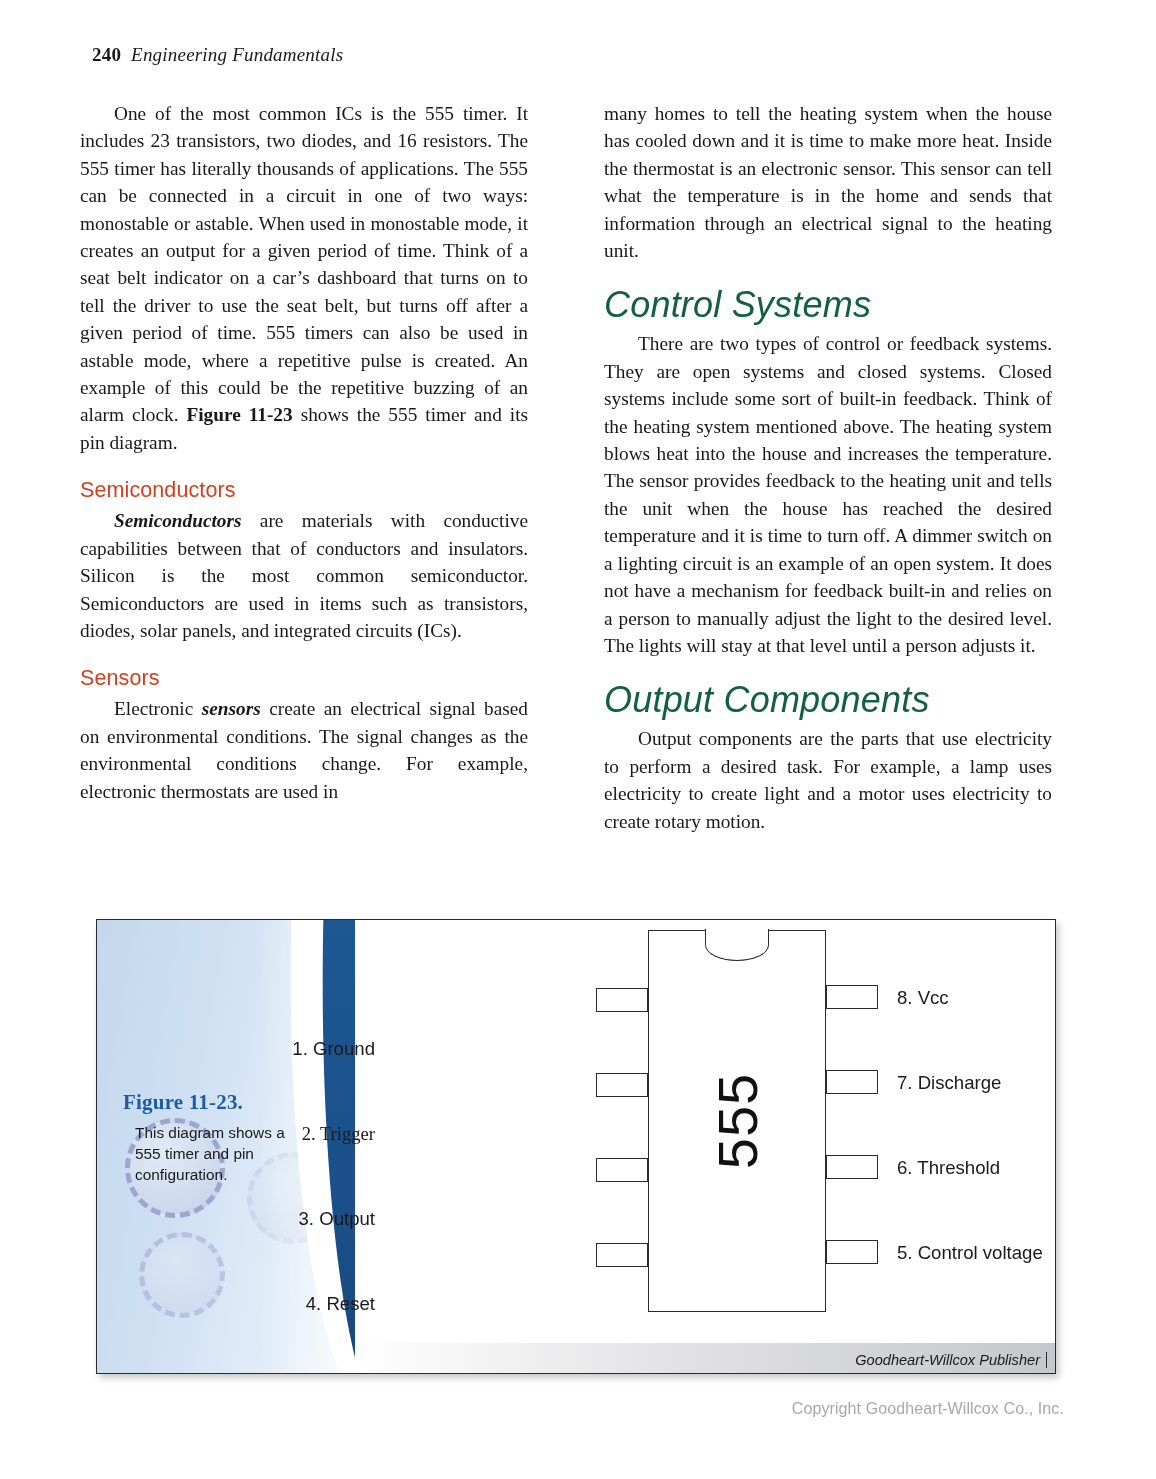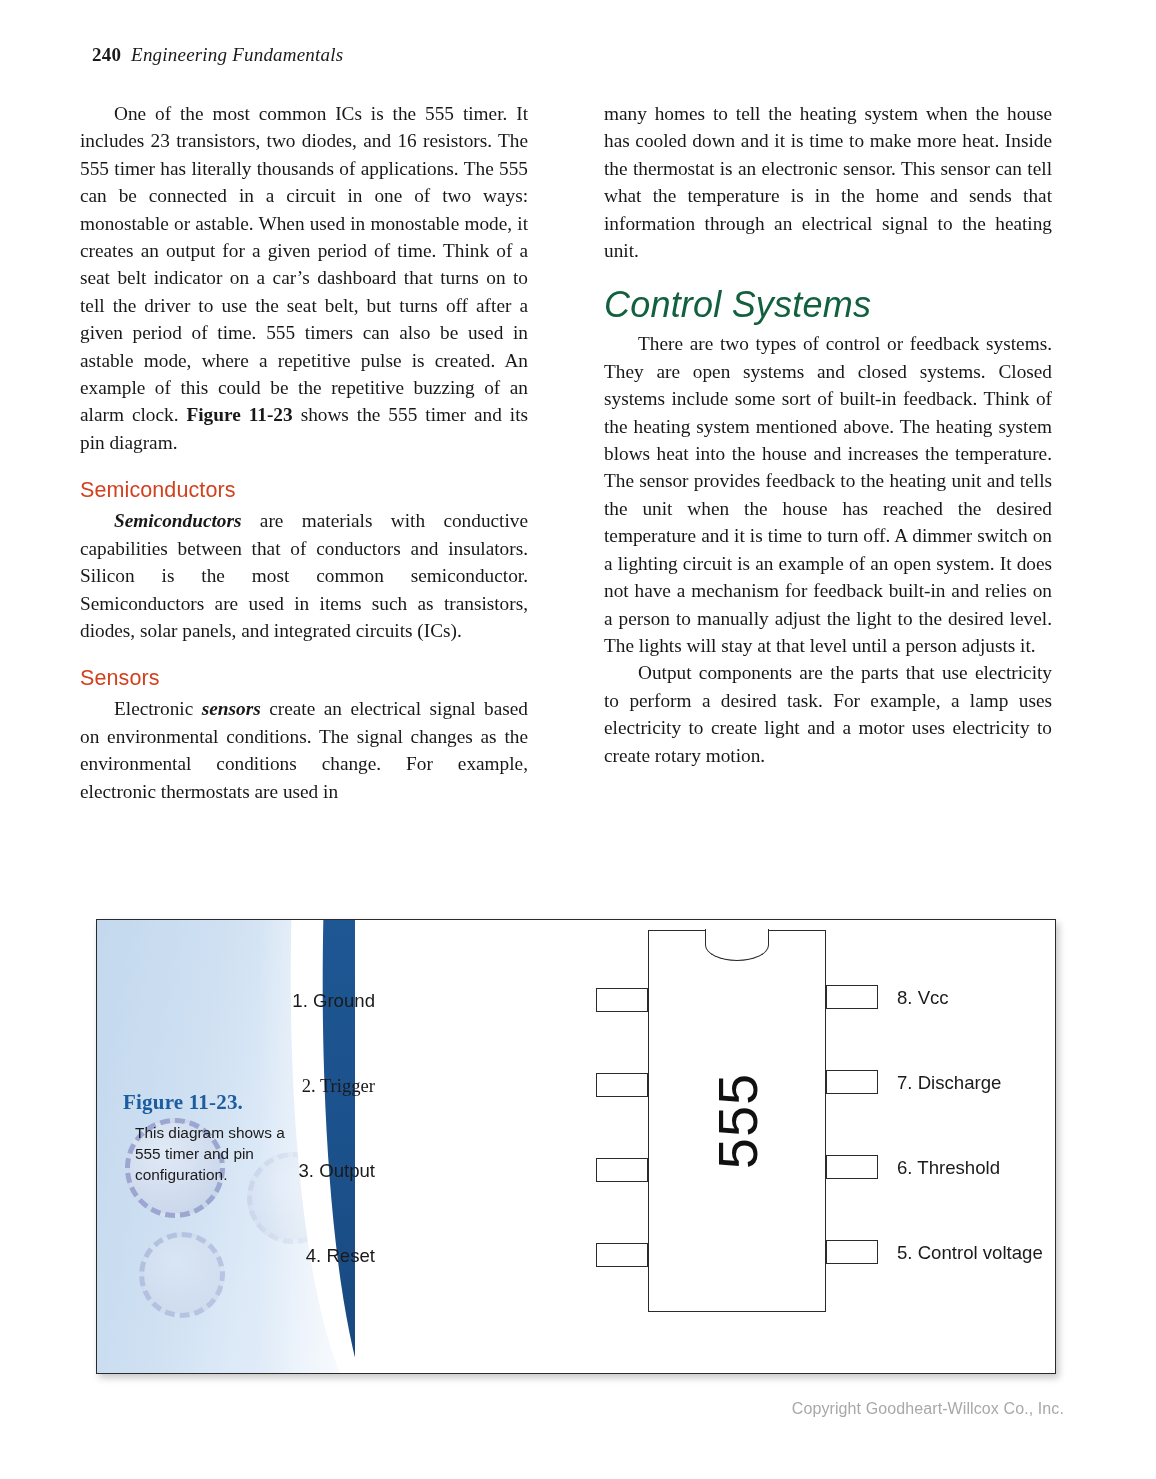--- a/index.html
+++ b/index.html
@@ -222,21 +222,21 @@
   .pin.left  { left: 241px; }
   .pin.right { left: 471px; }
 
   .pin-label {
     position: absolute;
     font-family: "Liberation Sans", sans-serif;
     font-size: 18.6px;
     color: #1a1a1a;
     white-space: nowrap;
   }
-  .pin-label.left  { right: 680px; text-align: right; }
+  .pin-label.left  { right: 680px; text-align: right; margin-top: 48px; }
   .pin-label.right { left: 542px; }
 
   
   .credit-bar {
     position: absolute;
     left: 258px;
     right: 0;
     bottom: 0;
     height: 30px;
     background: linear-gradient(90deg, rgba(255,255,255,1) 0%, rgba(226,226,228,1) 46%, rgba(198,199,204,1) 100%);
@@ -287,20 +287,21 @@
   </div>
 
   <div class="col">
 
     <p class="body">many homes to tell the heating system when the house has cooled down and it is time to make more heat. Inside the thermostat is an electronic sensor. This sensor can tell what the temperature is in the home and sends that information through an electrical signal to the heating unit.</p>
 
     <h2 class="section-head">Control Systems</h2>
 
     <p class="body indent">There are two types of control or feedback systems. They are open systems and closed systems. Closed systems include some sort of built-in feedback. Think of the heating system mentioned above. The heating system blows heat into the house and increases the temperature. The sensor provides feedback to the heating unit and tells the unit when the house has reached the desired temperature and it is time to turn off. A dimmer switch on a lighting circuit is an example of an open system. It does not have a mechanism for feedback built-in and relies on a person to manually adjust the light to the desired level. The lights will stay at that level until a person adjusts it.</p>
 
+    <h2 class="section-head">Output Components</h2>
 
     <p class="body indent">Output components are the parts that use electricity to perform a desired task. For example, a lamp uses electricity to create light and a motor uses electricity to create rotary motion.</p>
   </div>
 </div>
 
 <div class="figure-wrap">
 
   <div class="fig-panel">
     <div class="gear g1"></div>
     <div class="gear g2"></div>
@@ -336,15 +337,18 @@
     <div class="pin-label left" style="top:155px;font-family:Liberation Serif, serif;">2. Trigger</div>
     <div class="pin-label left" style="top:240px;">3. Output</div>
     <div class="pin-label left" style="top:325px;">4. Reset</div>
 
     <div class="pin-label right" style="top:67px;">8. Vcc</div>
     <div class="pin-label right" style="top:152px;">7. Discharge</div>
     <div class="pin-label right" style="top:237px;">6. Threshold</div>
     <div class="pin-label right" style="top:322px;">5. Control voltage</div>
   </div>
 
+  <div class="credit-bar">
+    <div class="credit-text">Goodheart-Willcox Publisher</div>
+  </div>
 </div>
 
 <div class="copyright">Copyright Goodheart-Willcox Co., Inc.</div>
 
 </body></html>

